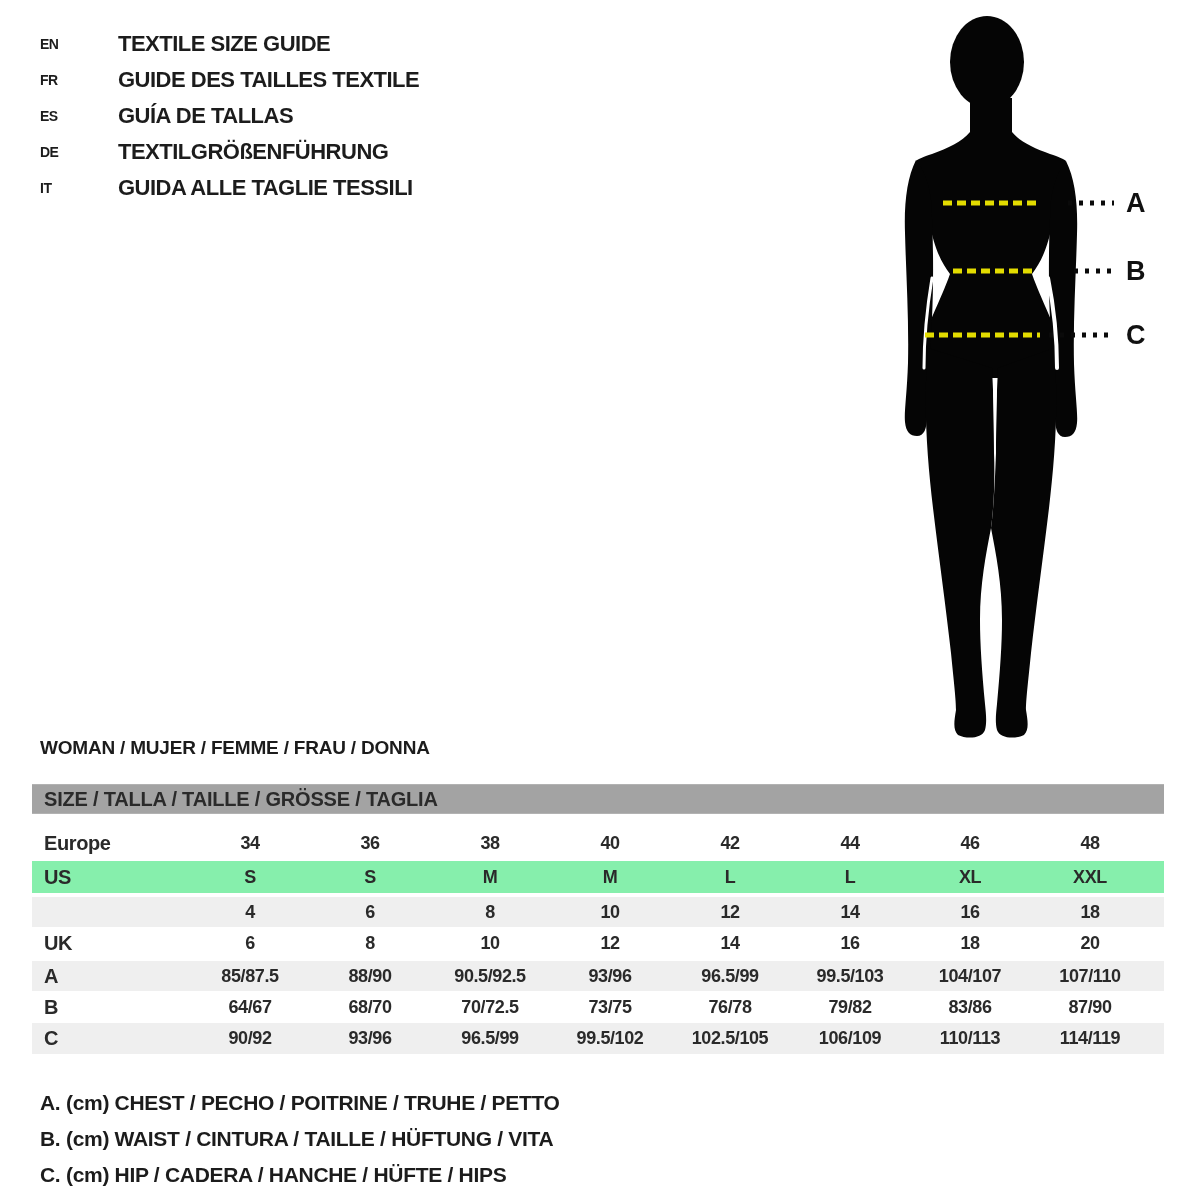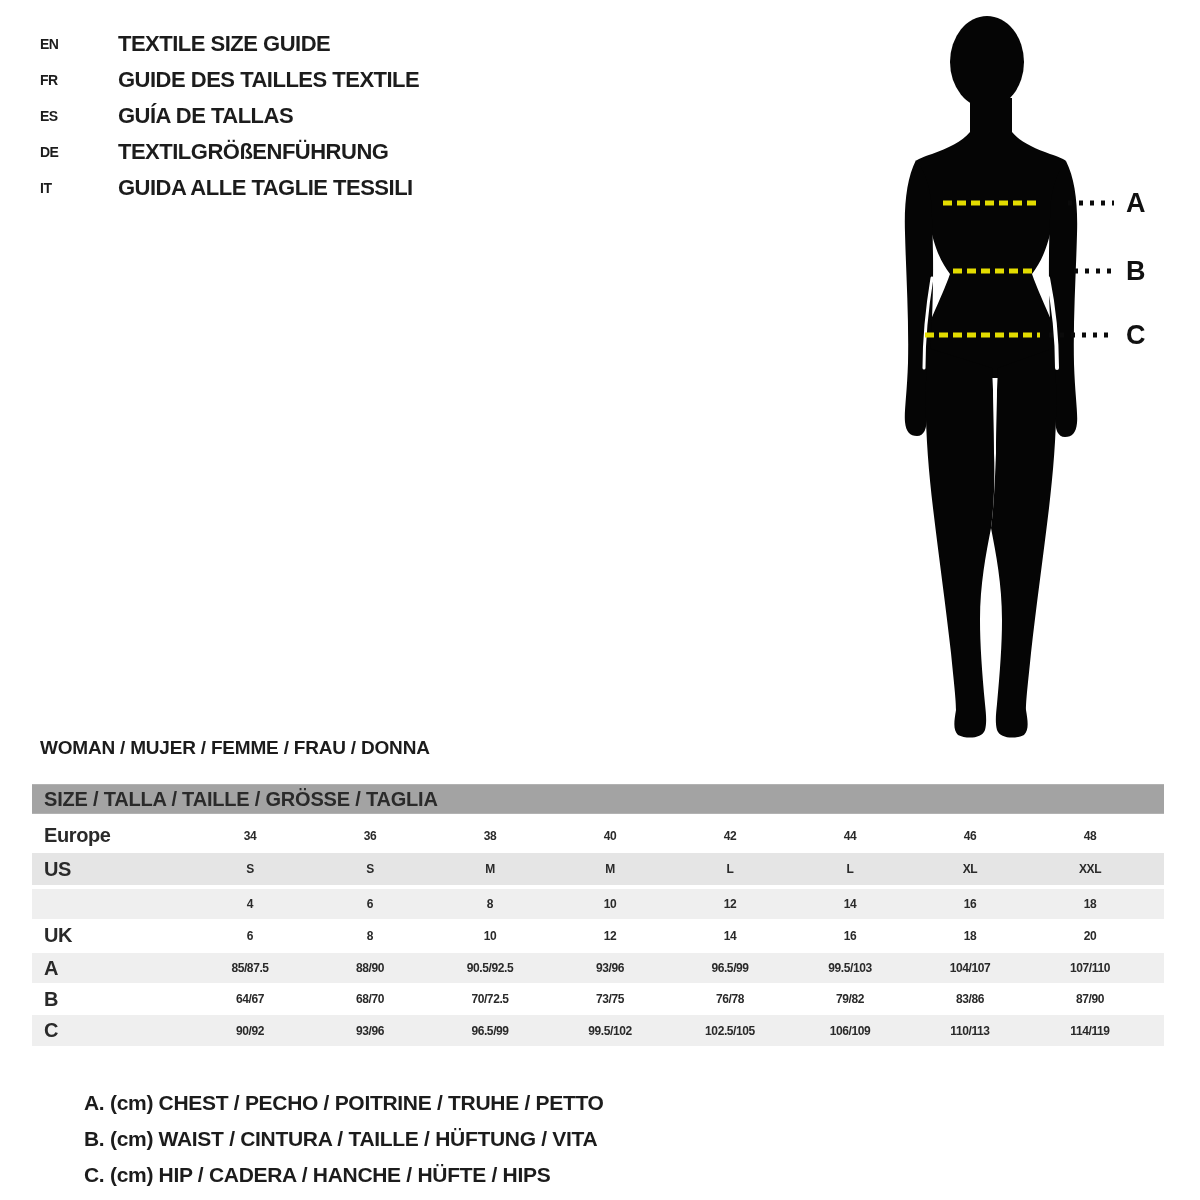--- a/index.html
+++ b/index.html
@@ -19,31 +19,31 @@
   .section-title{position:absolute;left:40px;top:737px;font-weight:bold;font-size:19px;letter-spacing:-0.2px;}
   
   .size-table{position:absolute;left:32px;top:784px;width:1132px;}
   .table-header{
     box-sizing:border-box;height:30px;line-height:28px;
     background:#a3a3a3;border-top:1px solid #b2b2b2;border-bottom:1px solid #b2b2b2;
     padding-left:12px;font-weight:bold;font-size:20px;letter-spacing:-0.2px;color:#2a2a2a;
   }
   .t-row{display:grid;grid-template-columns:158px repeat(8,120px);align-items:center;}
   .t-label{padding-left:12px;font-weight:bold;font-size:20px;letter-spacing:-0.4px;color:#2a2a2a;}
-  .t-cell{text-align:center;font-weight:bold;font-size:12px;letter-spacing:-0.4px;color:#2a2a2a;}
-  .r-europe{height:35px;margin-top:4px;}
-  .r-us{height:32px;background:#e5e5e5;}
+  .t-cell{text-align:center;font-weight:bold;font-size:18px;letter-spacing:-0.4px;color:#2a2a2a;}
+  .r-europe{height:35px;margin-top:12px;}
+  .r-us{height:32px;background:#86efac;}
   .r-usnum{height:30px;margin-top:4px;background:#efefef;}
   .r-uk{height:33px;}
   .r-a{height:30px;margin-top:1px;background:#efefef;}
   .r-b{height:32px;}
   .r-c{height:31px;background:#efefef;}
   
   .legend{position:absolute;left:40px;top:1085px;}
-  .legend-line{height:36px;line-height:36px;font-weight:bold;font-size:21px;letter-spacing:-0.3px;white-space:nowrap;margin-left:44px;}
+  .legend-line{height:36px;line-height:36px;font-weight:bold;font-size:21px;letter-spacing:-0.3px;white-space:nowrap;}
 </style>
 </head>
 <body>
 
 <div class="lang-block">
   <div class="lang-row">
     <span class="lang-code">EN</span>
     <span class="lang-title">TEXTILE SIZE GUIDE</span>
   </div>
   <div class="lang-row">

